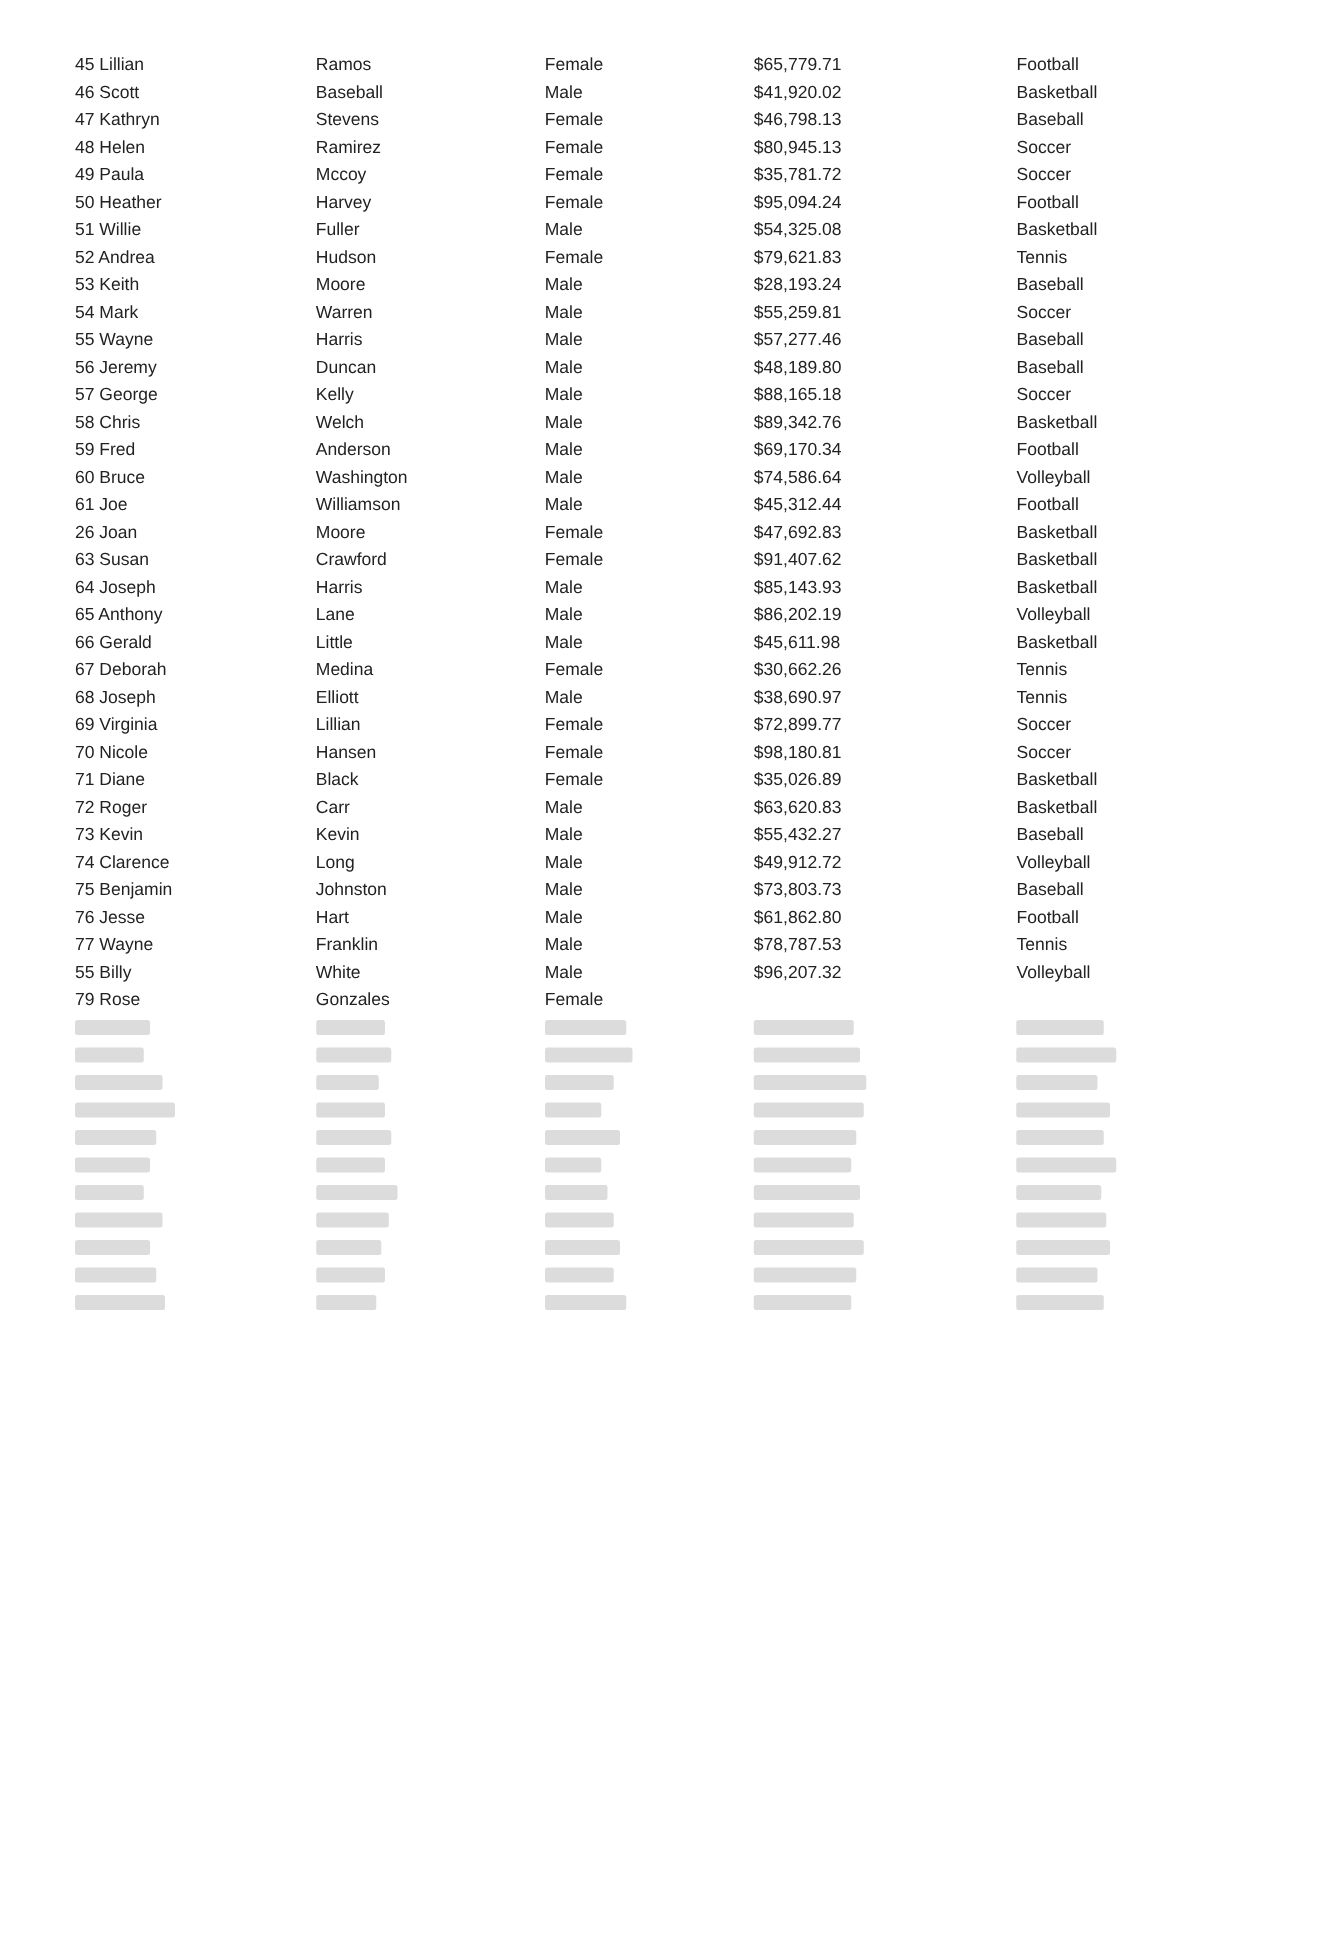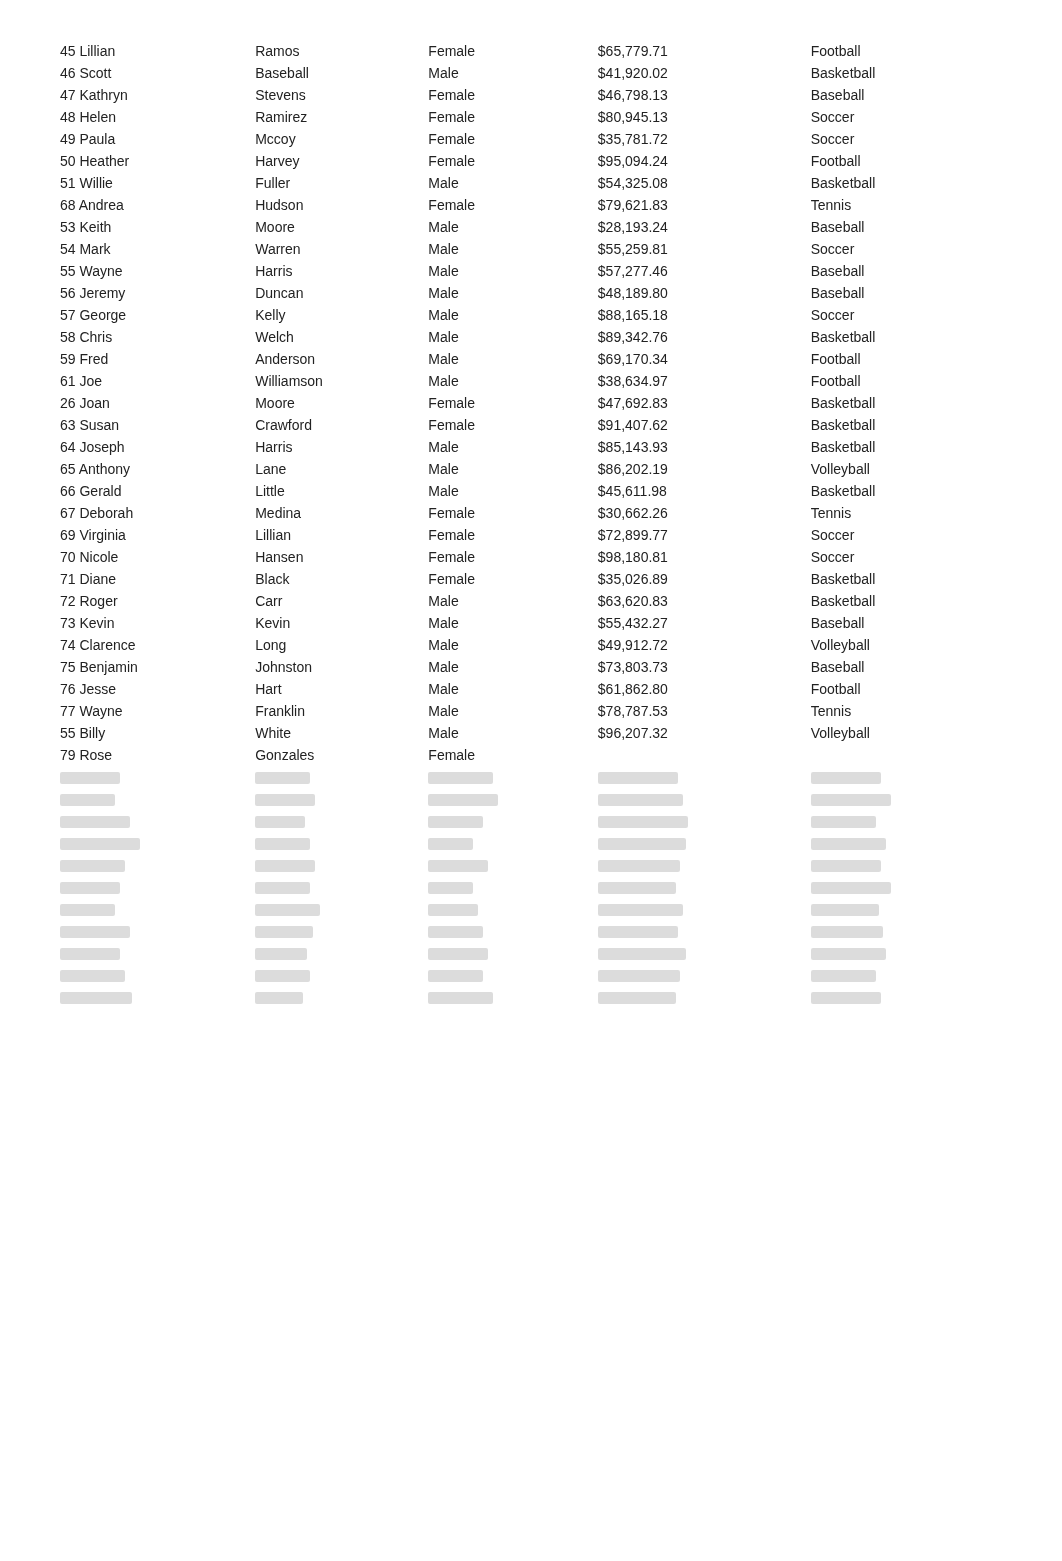--- a/index.html
+++ b/index.html
@@ -70,21 +70,21 @@
         <td>Football</td>
       </tr>
       <tr>
         <td>51 Willie</td>
         <td>Fuller</td>
         <td>Male</td>
         <td>$54,325.08</td>
         <td>Basketball</td>
       </tr>
       <tr>
-        <td>68 Andrea</td>
+        <td>52 Andrea</td>
         <td>Hudson</td>
         <td>Female</td>
         <td>$79,621.83</td>
         <td>Tennis</td>
       </tr>
       <tr>
         <td>53 Keith</td>
         <td>Moore</td>
         <td>Male</td>
         <td>$28,193.24</td>
@@ -126,24 +126,31 @@
         <td>Basketball</td>
       </tr>
       <tr>
         <td>59 Fred</td>
         <td>Anderson</td>
         <td>Male</td>
         <td>$69,170.34</td>
         <td>Football</td>
       </tr>
       <tr>
+        <td>60 Bruce</td>
+        <td>Washington</td>
+        <td>Male</td>
+        <td>$74,586.64</td>
+        <td>Volleyball</td>
+      </tr>
+      <tr>
         <td>61 Joe</td>
         <td>Williamson</td>
         <td>Male</td>
-        <td>$38,634.97</td>
+        <td>$45,312.44</td>
         <td>Football</td>
       </tr>
       <tr>
         <td>26 Joan</td>
         <td>Moore</td>
         <td>Female</td>
         <td>$47,692.83</td>
         <td>Basketball</td>
       </tr>
       <tr>
@@ -172,20 +179,27 @@
         <td>Little</td>
         <td>Male</td>
         <td>$45,611.98</td>
         <td>Basketball</td>
       </tr>
       <tr>
         <td>67 Deborah</td>
         <td>Medina</td>
         <td>Female</td>
         <td>$30,662.26</td>
+        <td>Tennis</td>
+      </tr>
+      <tr>
+        <td>68 Joseph</td>
+        <td>Elliott</td>
+        <td>Male</td>
+        <td>$38,690.97</td>
         <td>Tennis</td>
       </tr>
       <tr>
         <td>69 Virginia</td>
         <td>Lillian</td>
         <td>Female</td>
         <td>$72,899.77</td>
         <td>Soccer</td>
       </tr>
       <tr>

